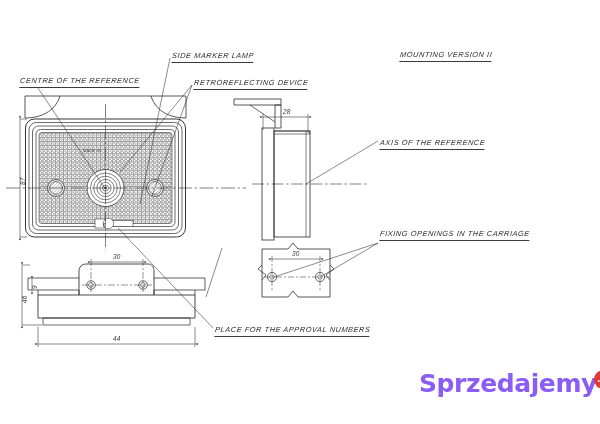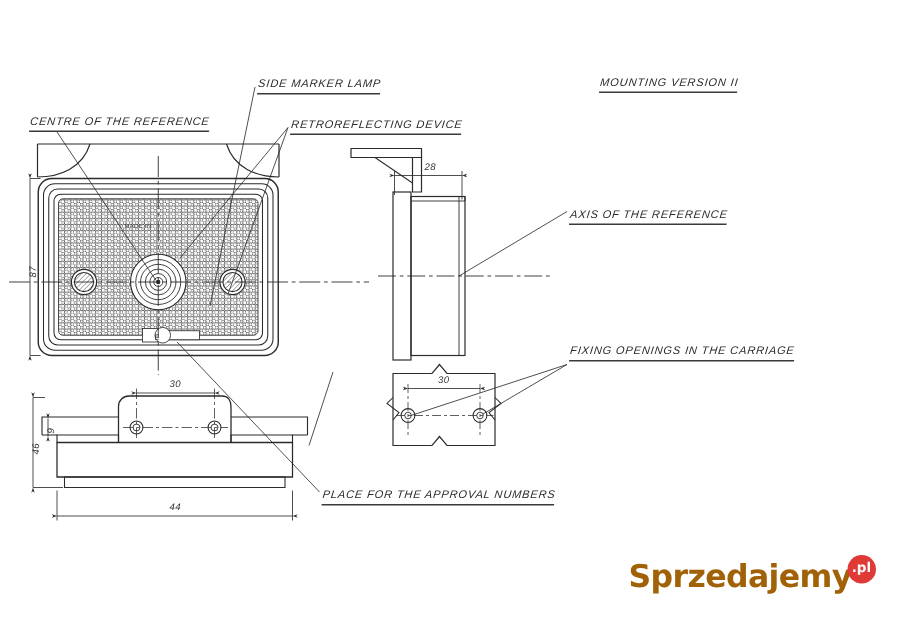--- a/index.html
+++ b/index.html
@@ -65,23 +65,23 @@
   #watermark {
     position: absolute;
     left: 419px;
     top: 371px;
     display: flex;
     align-items: flex-start;
     user-select: none;
   }
   #watermark .wm-text {
     font-family: "DejaVu Sans", sans-serif;
-    font-size: 21px;
+    font-size: 25px;
     font-weight: bold;
-    color: #a16207;
+    color: #8b5cf6;
     letter-spacing: -0.4px;
     line-height: 26px;
     text-shadow: 0 1px 0 #ffffff;
   }
   #watermark .wm-badge {
     margin-left: -3px;
     margin-top: -1px;
     width: 19px;
     height: 19px;
     border-radius: 50%;

